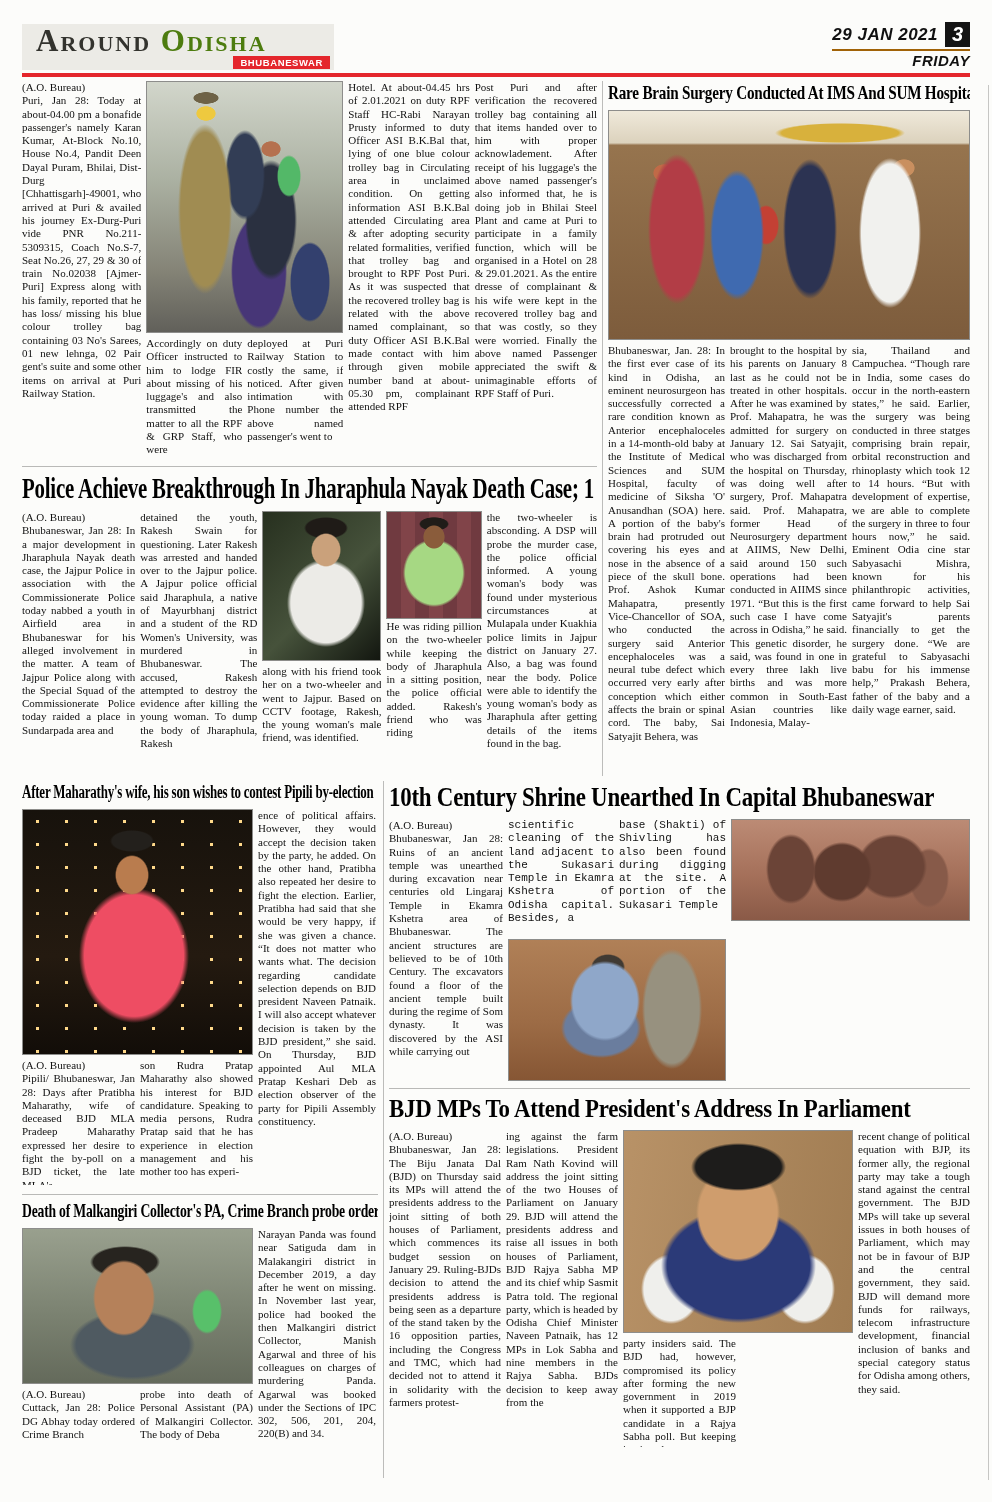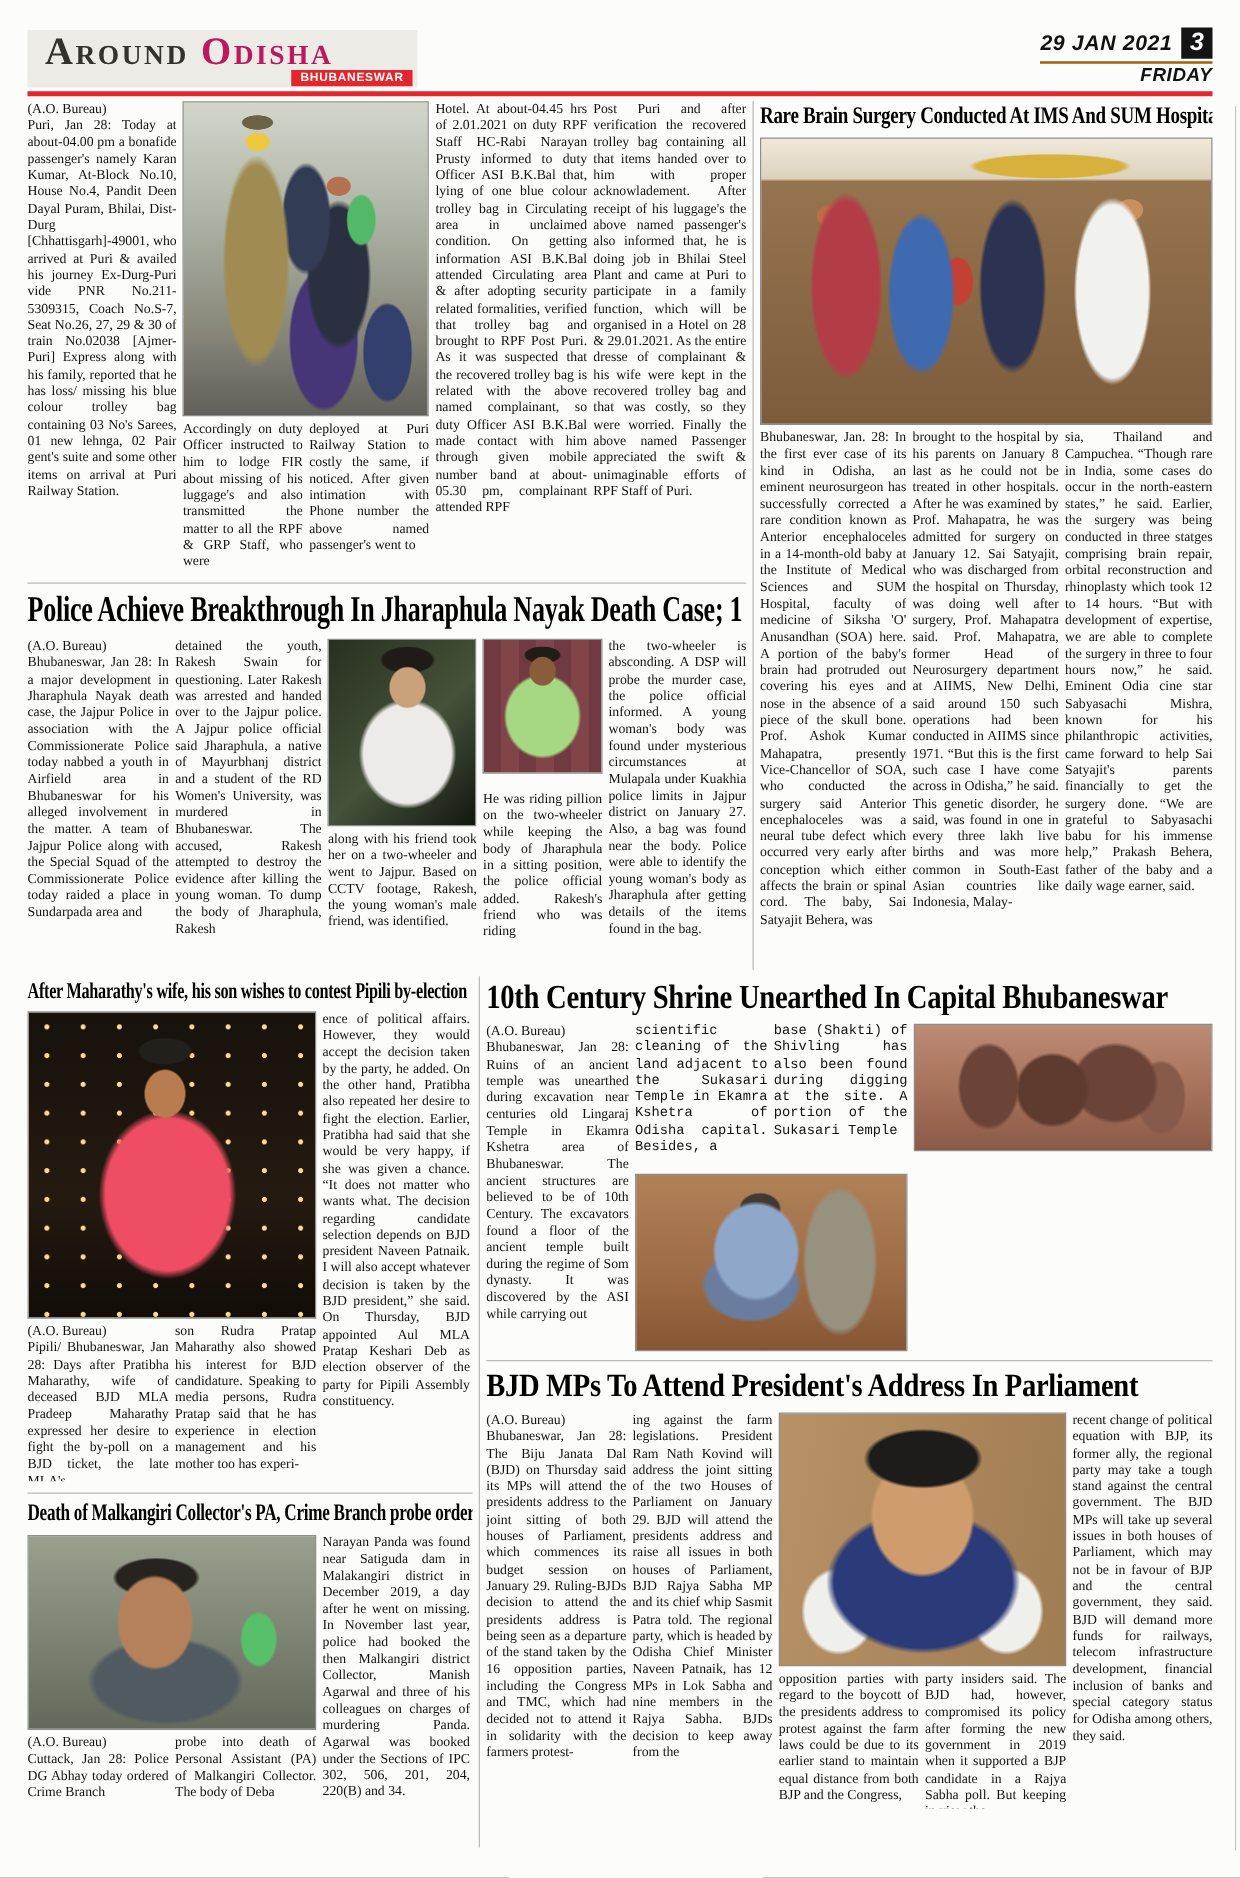--- a/index.html
+++ b/index.html
@@ -6,21 +6,21 @@
   .page{width:992px;height:1502px;background:#fcfcfa;margin:0 auto;position:relative;
         font-family:"Liberation Serif",serif;color:#111;overflow:hidden;}
   .content{position:absolute;left:22px;top:18px;width:948px;}
   .edge-line{position:absolute;left:988px;top:85px;width:1px;height:1395px;background:#c6c6c4;}
 
   
   .masthead{display:flex;justify-content:space-between;align-items:flex-end;height:52px;}
   .logo-box{background:#ecebe6;width:312px;height:46px;position:relative;padding:1px 10px 0 14px;box-sizing:border-box;}
   .logo-line{font-variant:small-caps;font-size:31px;letter-spacing:2px;line-height:1.05;white-space:nowrap;}
   .logo-around{color:#33332e;font-weight:600;}
-  .logo-odisha{color:#be185d;font-weight:600;}
+  .logo-odisha{color:#4d7c0f;font-weight:600;}
   .logo-sub{position:absolute;right:4px;bottom:1px;background:#e4262c;color:#fff;
             font-family:"Liberation Sans",sans-serif;font-size:9.5px;font-weight:bold;
             letter-spacing:.6px;padding:1px 7px;}
   .date-block{text-align:right;font-family:"Liberation Sans",sans-serif;padding-bottom:1px;}
   .date-row{display:flex;align-items:center;justify-content:flex-end;gap:7px;}
   .date-text{font-style:italic;font-weight:bold;font-size:17px;letter-spacing:.5px;}
   .page-num{display:inline-block;background:#141414;color:#fff;font-style:italic;font-weight:bold;
             font-size:20px;width:25px;height:25px;line-height:25px;text-align:center;}
   .day-text{font-style:italic;font-weight:bold;font-size:15px;letter-spacing:.5px;
             border-top:2px solid #a16207;margin-top:2px;padding-top:1px;}
@@ -160,21 +160,21 @@
               <div class="byline">(A.O. Bureau)</div>
               <div>Bhubaneswar, Jan 28: In a major development in Jharaphula Nayak death case, the Jajpur Police in association with the Commissionerate Police today nabbed a youth in Airfield area in Bhubaneswar for his alleged involvement in the matter. A team of Jajpur Police along with the Special Squad of the Commissionerate Police today raided a place in Sundarpada area and</div>
             </div>
             <div class="col" style="width:118px;">detained the youth, Rakesh Swain for questioning. Later Rakesh was arrested and handed over to the Jajpur police. A Jajpur police official said Jharaphula, a native of Mayurbhanj district and a student of the RD Women's University, was murdered in Bhubaneswar. The accused, Rakesh attempted to destroy the evidence after killing the young woman. To dump the body of Jharaphula, Rakesh</div>
             <div style="width:120px;">
               <div class="photo ph-woman" style="height:150px"></div>
               <div class="col" style="margin-top:4px;height:98px">along with his friend took her on a two-wheeler and went to Jajpur. Based on CCTV footage, Rakesh, the young woman's male friend, was identified.</div>
             </div>
             <div style="width:96px;">
               <div class="photo ph-man" style="height:108px"></div>
-              <div class="col" style="margin-top:14px;height:140px">He was riding pillion on the two-wheeler while keeping the body of Jharaphula in a sitting position, the police official added. Rakesh's friend who was riding</div>
+              <div class="col" style="margin-top:1px;height:140px">He was riding pillion on the two-wheeler while keeping the body of Jharaphula in a sitting position, the police official added. Rakesh's friend who was riding</div>
             </div>
             <div class="col" style="width:111px;">the two-wheeler is absconding. A DSP will probe the murder case, the police official informed. A young woman's body was found under mysterious circumstances at Mulapala under Kuakhia police limits in Jajpur district on January 27. Also, a bag was found near the body. Police were able to identify the young woman's body as Jharaphula after getting details of the items found in the bag.</div>
           </div>
         </article>
       </div>
 
       <div class="vsep"></div>
 
       <div class="cg-r">
         <article>
@@ -261,21 +261,20 @@
           <h1 class="hl" style="font-size:26px;height:32px;"><span style="transform:scaleX(.88)">BJD MPs To Attend President's Address In Parliament</span></h1>
           <div class="body" style="height:322px">
             <div class="col" style="width:112px;">
               <div class="byline">(A.O. Bureau)</div>
               <div>Bhubaneswar, Jan 28: The Biju Janata Dal (BJD) on Thursday said its MPs will attend the presidents address to the joint sitting of both houses of Parliament, which commences its budget session on January 29. Ruling-BJDs decision to attend the presidents address is being seen as a departure of the stand taken by the 16 opposition parties, including the Congress and TMC, which had decided not to attend it in solidarity with the farmers protest-</div>
             </div>
             <div class="col" style="width:112px;">ing against the farm legislations. President Ram Nath Kovind will address the joint sitting of the two Houses of Parliament on January 29. BJD will attend the presidents address and raise all issues in both houses of Parliament, BJD Rajya Sabha MP and its chief whip Sasmit Patra told. The regional party, which is headed by Odisha Chief Minister Naveen Patnaik, has 12 MPs in Lok Sabha and nine members in the Rajya Sabha. BJDs decision to keep away from the</div>
             <div style="width:230px;">
               <div class="photo ph-bjd" style="height:203px"></div>
               <div class="subrow">
-                <div class="col" style="width:112px;height:110px">opposition parties with regard to the boycott of the presidents address to protest against the farm laws could be due to its earlier stand to maintain equal distance from both BJP and the Congress,</div>
                 <div class="col" style="width:113px;height:110px">party insiders said. The BJD had, however, compromised its policy after forming the new government in 2019 when it supported a BJP candidate in a Rajya Sabha poll. But keeping in view the</div>
               </div>
             </div>
             <div class="col" style="width:112px;">recent change of political equation with BJP, its former ally, the regional party may take a tough stand against the central government. The BJD MPs will take up several issues in both houses of Parliament, which may not be in favour of BJP and the central government, they said. BJD will demand more funds for railways, telecom infrastructure development, financial inclusion of banks and special category status for Odisha among others, they said.</div>
           </div>
         </article>
       </div>
     </div>
 
   </div>

